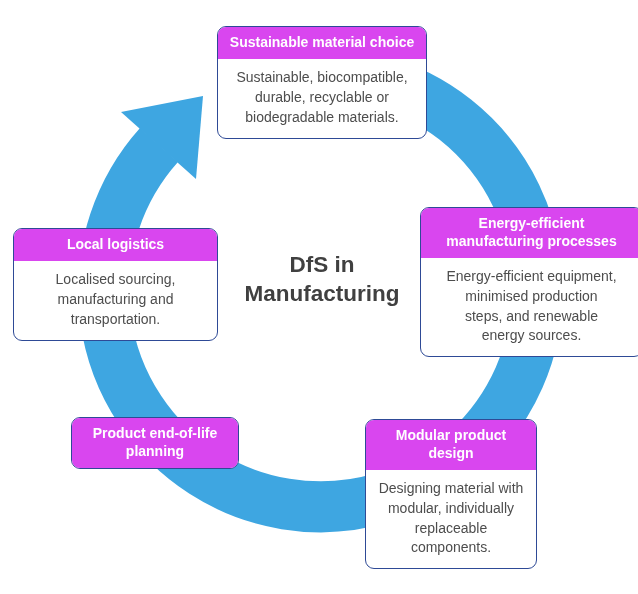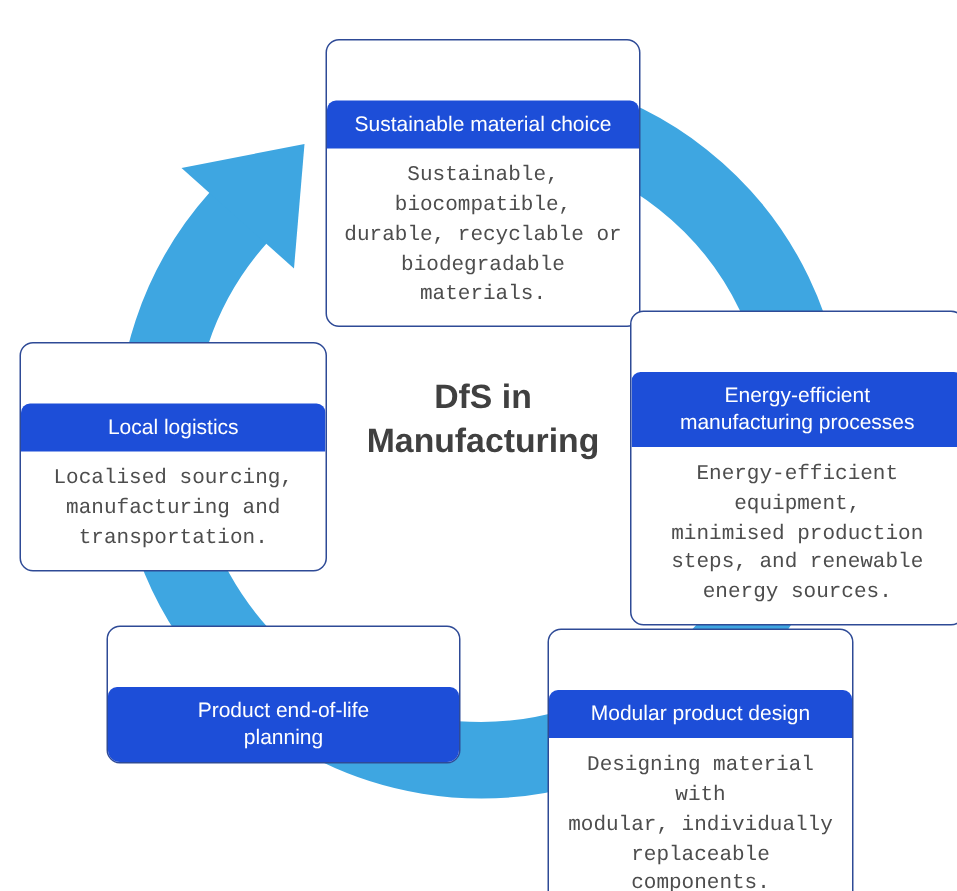--- a/index.html
+++ b/index.html
@@ -25,56 +25,54 @@
     position: absolute;
     z-index: 2;
     background: #ffffff;
     border: 1.5px solid #2e4a96;
     border-radius: 9px;
     box-sizing: border-box;
     overflow: hidden;
     text-align: center;
   }
   .card-header {
-    background: #1d4ed8;
+    background: #d946ef;
     color: #ffffff;
-    font-weight: normal;
+    font-weight: bold;
     font-size: 14px;
     line-height: 1.28;
     padding: 7px 6px;
     white-space: pre-line;
     border-radius: 6px 6px 0 0;
-    margin-top: 40px;
   }
   .card-body {
     color: #4d4d4d;
     font-size: 14px;
     line-height: 1.42;
     padding: 9px 8px 10px 8px;
     white-space: pre-line;
-    font-family: Liberation Mono, monospace;
   }
   .center-title {
     position: absolute;
     z-index: 1;
     left: 232px;
     top: 250px;
     width: 180px;
     text-align: center;
     color: #404040;
     font-weight: bold;
     font-size: 22.5px;
     line-height: 1.3;
     white-space: pre-line;
   }
   
   .card-top          { left: 217px; top: 26px;  width: 210px; }
   .card-right        { left: 420px; top: 207px; width: 223px; }
-  .card-bottom-right { left: 365px; top: 419px; width: 204px; }
-  .card-bottom-left  { left: 71px;  top: 417px; width: 236px; }
+  .card-bottom-right { left: 365px; top: 419px; width: 172px; }
+  .card-bottom-left  { left: 71px;  top: 417px; width: 168px; }
   .card-left         { left: 13px;  top: 228px; width: 205px; }
 </style>
 </head>
 <body>
 
 <div class="stage">
 
   <svg class="cycle-svg" width="638" height="594" viewBox="0 0 638 594" aria-hidden="true">
     <path d="M 376 80 A 217 217 0 1 1 159 145" fill="none" stroke="#3ea6e1" stroke-width="51"></path>
     <polygon points="121,112 203,96 196,179" fill="#3ea6e1"></polygon>

